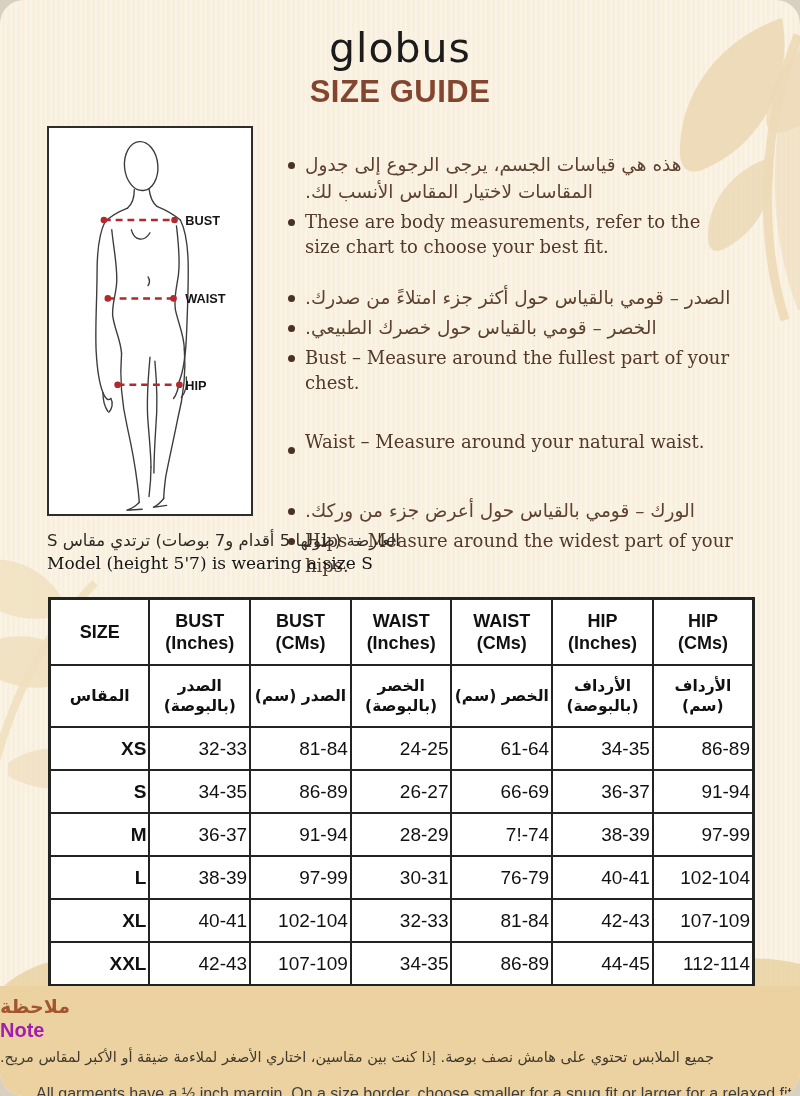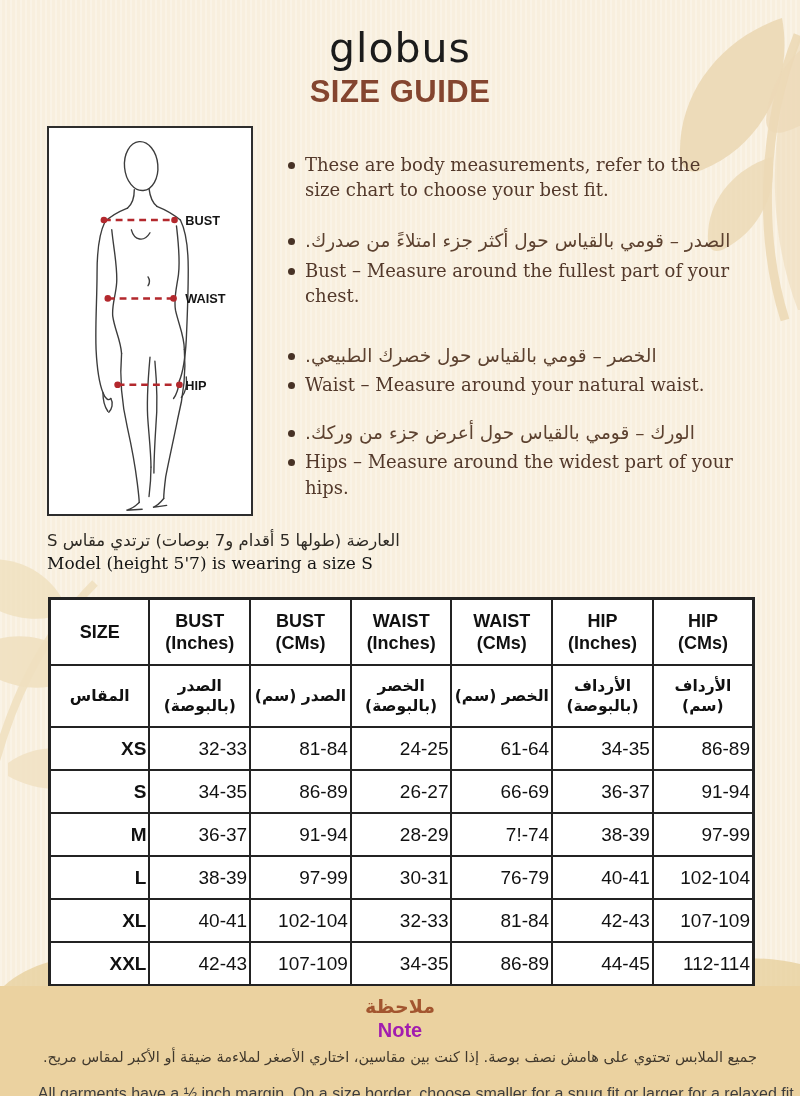--- a/index.html
+++ b/index.html
@@ -2,20 +2,21 @@
 <html><head>
 <meta charset="utf-8">
 <style>
   html,body{margin:0;padding:0;}
   body{background:#d8d0c0;font-family:"Liberation Sans",sans-serif;}
   .page{
     position:relative;width:800px;height:1096px;margin:0 auto;
     background:#f8efde;
     background-image:repeating-linear-gradient(90deg, rgba(255,255,255,.25) 0 2px, rgba(0,0,0,0) 2px 5px);
     overflow:hidden;
+    border-radius:24px;
   }
   .decor{position:absolute;pointer-events:none;}
 
   
   .brand{position:absolute;top:24px;left:0;width:100%;text-align:center;
     font-family:"DejaVu Sans",sans-serif;font-size:41px;font-weight:500;color:#1b1b1b;letter-spacing:1px;}
   .title{position:absolute;top:74px;left:0;width:100%;text-align:center;
     font-size:31px;font-weight:700;color:#84452f;letter-spacing:.5px;font-family:"Liberation Sans",sans-serif;}
 
   
@@ -26,21 +27,21 @@
   
   .bullets{position:absolute;left:288px;top:152px;width:450px;}
   .bullet{display:flex;align-items:flex-start;margin-bottom:3px;}
   .bullet .dot{flex:0 0 auto;width:7px;height:7px;border-radius:50%;background:#473225;margin:10px 10px 0 0;}
   .bullet .txt{flex:1 1 auto;}
   .bullet.ar .txt{direction:rtl;text-align:left;font-family:"DejaVu Sans",sans-serif;
     font-size:18.5px;line-height:1.45;color:#5d4230;}
   .bullet.en .txt{font-family:"DejaVu Serif",serif;font-size:18px;line-height:1.4;color:#53392b;}
   .bullet.gap1{margin-bottom:26px;}
   .bullet.gap2{margin-bottom:34px;}
-  .bullet.gap3{margin-bottom:22px;}
+  .bullet.gap3{margin-bottom:44px;align-items:flex-end;}
 
   
   .model-note{position:absolute;left:47px;top:531px;width:430px;}
   .model-ar{direction:rtl;text-align:left;font-family:"DejaVu Sans",sans-serif;font-size:16.5px;color:#2e2a24;margin-bottom:3px;}
   .model-en{font-family:"DejaVu Serif",serif;font-size:17px;color:#141414;}
 
   
   .size-table{position:absolute;left:48px;top:597px;width:707px;border-collapse:collapse;
     background:#ffffff;border:3px solid #232323;table-layout:fixed;padding-left:13px;}
   .size-table th,.size-table td{border:2px solid #232323;text-align:center;vertical-align:middle;
@@ -51,21 +52,21 @@
   .hdr-en th span{display:block;}
   .hdr-en th span:empty{display:none;}
   .hdr-ar th{height:52px;font-weight:700;}
   .hdr-ar th .arh{display:block;direction:rtl;font-family:"DejaVu Sans",sans-serif;font-size:15.5px;line-height:1.3;}
   .hdr-ar th .arh:empty{display:none;}
   .size-table td{font-size:19px;height:33px;text-align:right;}
   .size-table td.size-lbl{font-weight:700;}
 
   
   .note-band{position:absolute;left:0;bottom:0;width:800px;height:110px;background:#ebd2a0;
-    text-align:center;box-sizing:border-box;padding-top:9px;overflow:hidden;}
+    text-align:left;box-sizing:border-box;padding-top:9px;overflow:hidden;}
   .note-h-ar{direction:rtl;font-family:"DejaVu Sans",sans-serif;font-size:19px;font-weight:700;color:#a2552f;margin-bottom:2px;}
   .note-h-en{font-size:20px;font-weight:700;color:#a21caf;margin-bottom:7px;}
   .note-b-ar{direction:rtl;font-family:"DejaVu Sans",sans-serif;font-size:14.5px;color:#40382c;margin-bottom:20px;}
   .note-b-en{font-size:16px;color:#3d3d3d;white-space:nowrap;margin-left:36px;}
 </style>
 </head>
 <body>
 
 <div class="page">
 
@@ -133,35 +134,39 @@
       </g>
       <g fill="#151515" font-family="Liberation Sans, sans-serif" font-size="13" font-weight="bold">
         <text x="139" y="97">BUST</text>
         <text x="139" y="177">WAIST</text>
         <text x="139" y="265">HIP</text>
       </g>
     </svg>
   </div>
 
   <div class="bullets">
+    <div class="bullet ar">
+      <span class="dot"></span>
+      <span class="txt">هذه هي قياسات الجسم، يرجى الرجوع إلى جدول المقاسات لاختيار المقاس الأنسب لك.</span>
+    </div>
     <div class="bullet en gap1">
       <span class="dot"></span>
       <span class="txt">These are body measurements, refer to the size chart to choose your best fit.</span>
     </div>
     <div class="bullet ar">
       <span class="dot"></span>
       <span class="txt">الصدر – قومي بالقياس حول أكثر جزء امتلاءً من صدرك.</span>
     </div>
+    <div class="bullet ar">
+      <span class="dot"></span>
+      <span class="txt">الخصر – قومي بالقياس حول خصرك الطبيعي.</span>
+    </div>
     <div class="bullet en gap2">
       <span class="dot"></span>
       <span class="txt">Bust – Measure around the fullest part of your chest.</span>
-    </div>
-    <div class="bullet ar">
-      <span class="dot"></span>
-      <span class="txt">الخصر – قومي بالقياس حول خصرك الطبيعي.</span>
     </div>
     <div class="bullet en gap3">
       <span class="dot"></span>
       <span class="txt">Waist – Measure around your natural waist.</span>
     </div>
     <div class="bullet ar">
       <span class="dot"></span>
       <span class="txt">الورك – قومي بالقياس حول أعرض جزء من وركك.</span>
     </div>
     <div class="bullet en">

